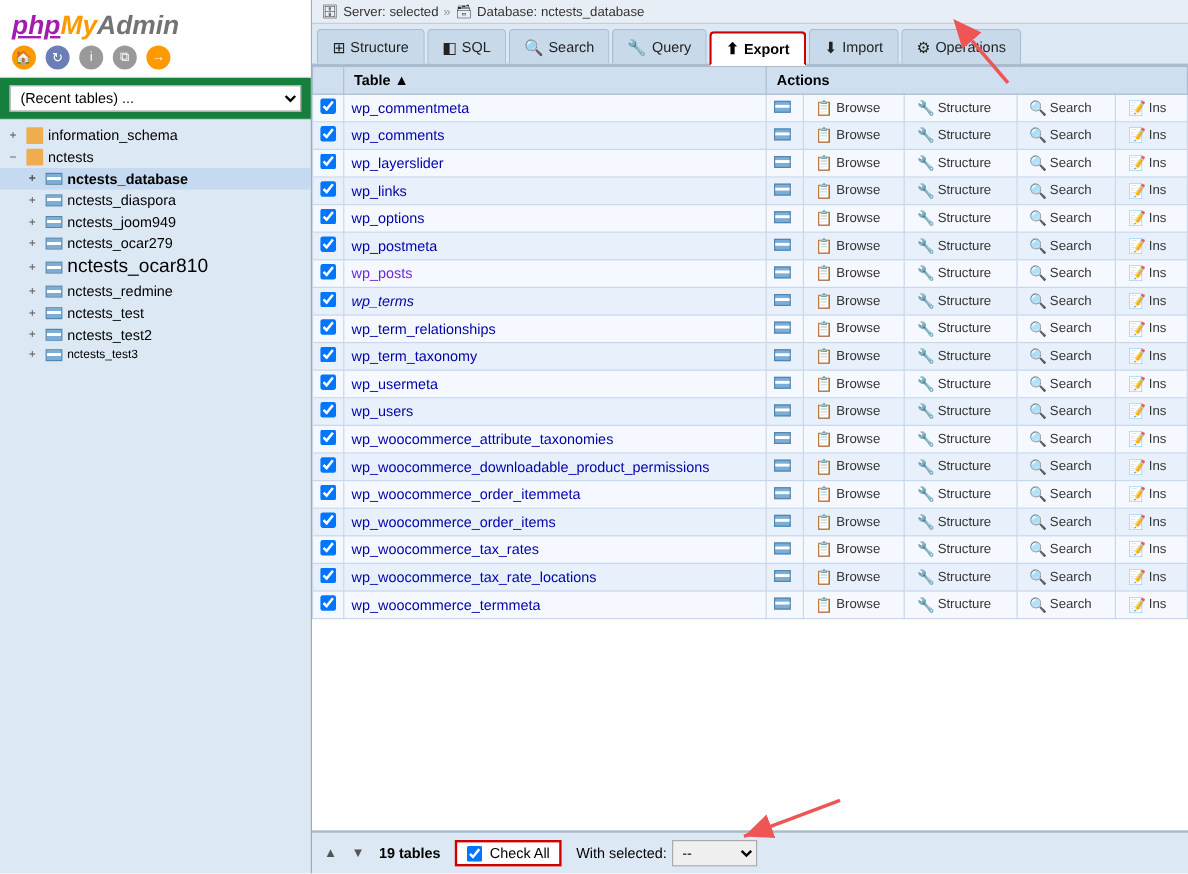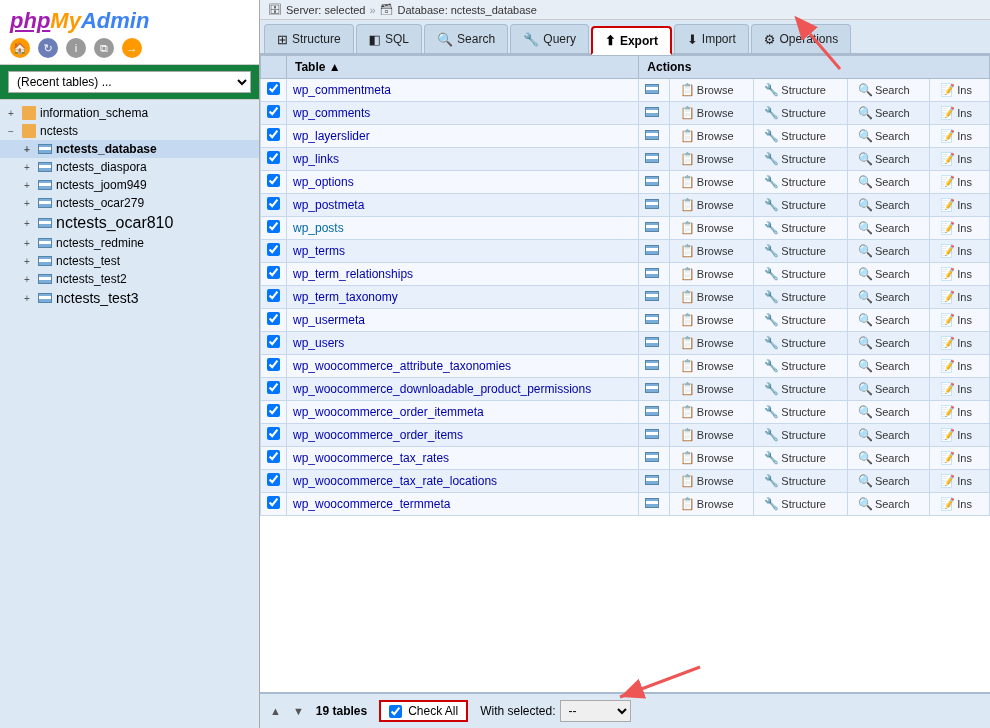--- a/index.html
+++ b/index.html
@@ -21,21 +21,21 @@
       padding: 8px 10px 6px 10px;
       border-bottom: 1px solid #ccc;
     }
     #logo-area .logo-text {
       font-size: 22px;
       font-weight: bold;
       font-style: italic;
     }
     #logo-area .logo-php { color: #a21caf; text-decoration: underline; }
     #logo-area .logo-my { color: #f90; }
-    #logo-area .logo-admin { color: #3b82f6; }
+    #logo-area .logo-admin { color: #737373; }
 
     .logo-icons {
       display: flex;
       gap: 8px;
       margin-top: 4px;
     }
     .logo-icon {
       width: 20px; height: 20px;
       border-radius: 50%;
       display: flex; align-items: center; justify-content: center;
@@ -308,21 +308,21 @@
         <span style="font-size: 12px;">nctests_test</span>
       </div>
       <div class="tree-item" style="padding-left: 24px;">
         <span style="font-size: 10px; color: rgb(85, 85, 85); width: 10px; display: inline-block;">+</span>
         <span style="width: 14px; height: 10px; background: linear-gradient(rgb(123, 173, 217) 0%, rgb(123, 173, 217) 30%, rgb(255, 255, 255) 30%, rgb(255, 255, 255) 60%, rgb(123, 173, 217) 60%); display: inline-block; border: 1px solid rgb(85, 133, 170);"></span>
         <span style="font-size: 12px;">nctests_test2</span>
       </div>
       <div class="tree-item" style="padding-left: 24px;">
         <span style="font-size: 10px; color: rgb(85, 85, 85); width: 10px; display: inline-block;">+</span>
         <span style="width: 14px; height: 10px; background: linear-gradient(rgb(123, 173, 217) 0%, rgb(123, 173, 217) 30%, rgb(255, 255, 255) 30%, rgb(255, 255, 255) 60%, rgb(123, 173, 217) 60%); display: inline-block; border: 1px solid rgb(85, 133, 170);"></span>
-        <span style="font-size: 14px;">nctests_test3</span>
+        <span style="font-size: 10px;">nctests_test3</span>
       </div>
     </div>
 </div>
 
 <div id="main">
 
   <div id="breadcrumb">
     <span>🗄</span>
     <span>Server: selected</span>
     <span style="color:#999">»</span>
@@ -505,42 +505,42 @@
                 <span class="action-icon">🔍</span>
                 <span>Search</span>
               </span></td>
             <td style="cursor: pointer; color: rgb(0, 0, 170); white-space: nowrap;"><span class="action-btn">
                 <span class="action-icon">📝</span>
                 <span>Ins</span>
               </span></td>
           </tr>
           <tr>
             <td class="checkbox-cell"><input type="checkbox" checked="" style=""></td>
-            <td style="color: #0369a1; cursor: pointer; margin-left: 24px;">wp_posts</td>
-            <td><span style="display:inline-block;width:14px;height:10px;background:linear-gradient(to bottom,#7badd9 30%,#fff 30%,#fff 60%,#7badd9 60%);border:1px solid #5585aa;"></span></td>
-            <td style="cursor: pointer; color: rgb(0, 0, 170); white-space: nowrap;"><span class="action-btn">
-                <span class="action-icon">📋</span>
-                <span>Browse</span>
-              </span></td>
-            <td style="cursor: pointer; color: rgb(0, 0, 170); white-space: nowrap;"><span class="action-btn">
-                <span class="action-icon">🔧</span>
-                <span>Structure</span>
-              </span></td>
-            <td style="cursor: pointer; color: rgb(0, 0, 170); white-space: nowrap;"><span class="action-btn">
-                <span class="action-icon">🔍</span>
-                <span>Search</span>
-              </span></td>
-            <td style="cursor: pointer; color: rgb(0, 0, 170); white-space: nowrap;"><span class="action-btn">
-                <span class="action-icon">📝</span>
-                <span>Ins</span>
-              </span></td>
-          </tr>
-          <tr>
-            <td class="checkbox-cell"><input type="checkbox" checked="" style=""></td>
-            <td style="color: rgb(0, 0, 170); cursor: pointer;">wp_terms</td>
+            <td style="color: #6d28d9; cursor: pointer; margin-left: 24px;">wp_posts</td>
+            <td><span style="display:inline-block;width:14px;height:10px;background:linear-gradient(to bottom,#7badd9 30%,#fff 30%,#fff 60%,#7badd9 60%);border:1px solid #5585aa;"></span></td>
+            <td style="cursor: pointer; color: rgb(0, 0, 170); white-space: nowrap;"><span class="action-btn">
+                <span class="action-icon">📋</span>
+                <span>Browse</span>
+              </span></td>
+            <td style="cursor: pointer; color: rgb(0, 0, 170); white-space: nowrap;"><span class="action-btn">
+                <span class="action-icon">🔧</span>
+                <span>Structure</span>
+              </span></td>
+            <td style="cursor: pointer; color: rgb(0, 0, 170); white-space: nowrap;"><span class="action-btn">
+                <span class="action-icon">🔍</span>
+                <span>Search</span>
+              </span></td>
+            <td style="cursor: pointer; color: rgb(0, 0, 170); white-space: nowrap;"><span class="action-btn">
+                <span class="action-icon">📝</span>
+                <span>Ins</span>
+              </span></td>
+          </tr>
+          <tr>
+            <td class="checkbox-cell"><input type="checkbox" checked="" style=""></td>
+            <td style="color: rgb(0, 0, 170); cursor: pointer; font-style: italic;">wp_terms</td>
             <td><span style="display:inline-block;width:14px;height:10px;background:linear-gradient(to bottom,#7badd9 30%,#fff 30%,#fff 60%,#7badd9 60%);border:1px solid #5585aa;"></span></td>
             <td style="cursor: pointer; color: rgb(0, 0, 170); white-space: nowrap;"><span class="action-btn">
                 <span class="action-icon">📋</span>
                 <span>Browse</span>
               </span></td>
             <td style="cursor: pointer; color: rgb(0, 0, 170); white-space: nowrap;"><span class="action-btn">
                 <span class="action-icon">🔧</span>
                 <span>Structure</span>
               </span></td>
             <td style="cursor: pointer; color: rgb(0, 0, 170); white-space: nowrap;"><span class="action-btn">

